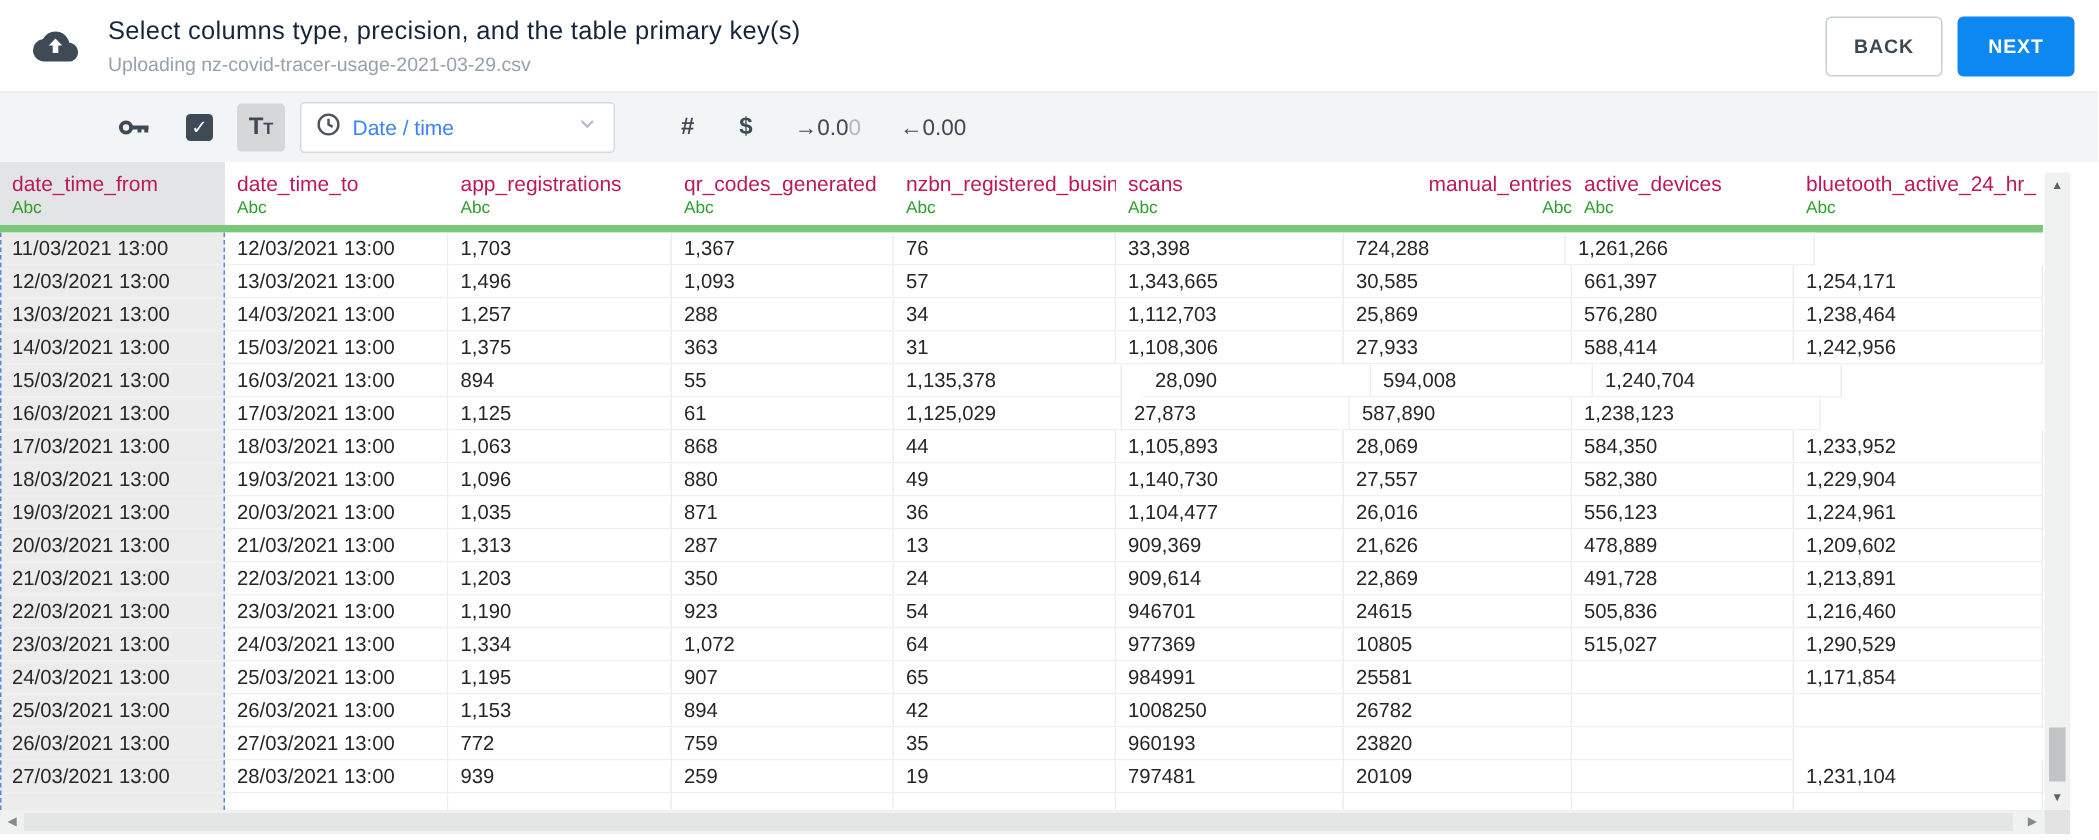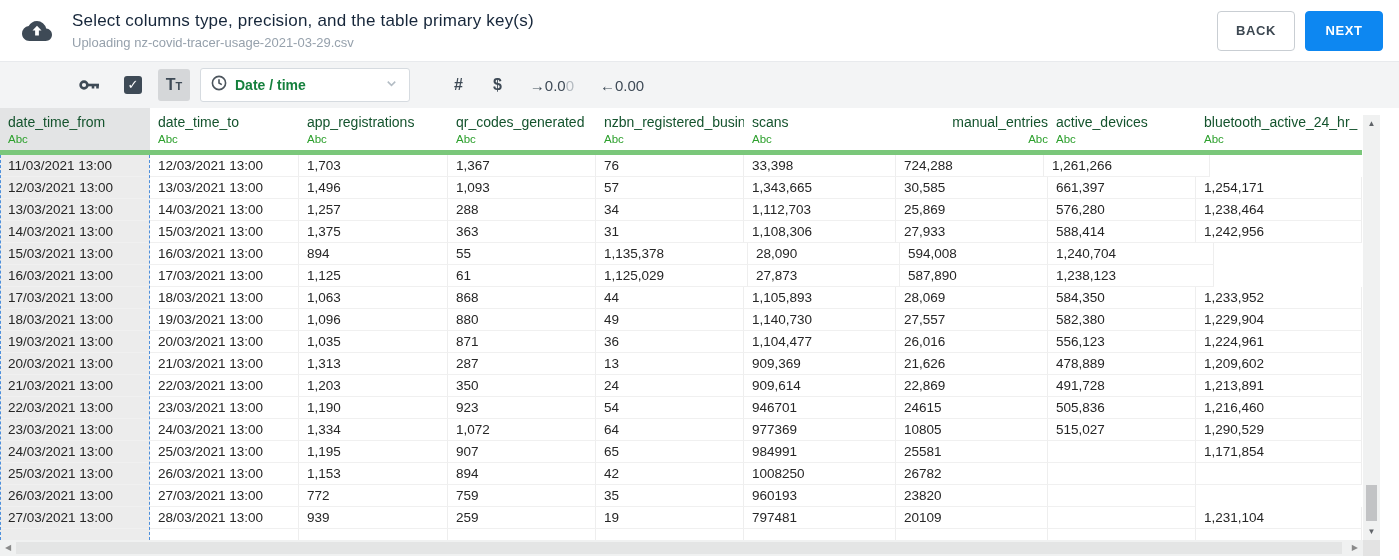--- a/index.html
+++ b/index.html
@@ -42,34 +42,34 @@
     width:32px; height:32px; background:#d5d7d9; border-radius:3px; border:none;
     font-family:"Liberation Sans", sans-serif; font-size:16px; font-weight:bold;
     font-variant:small-caps; color:#3e4a56; margin-right:10px; cursor:pointer;
     line-height:30px; text-align:center;
   }
   .type-dropdown {
     width:210px; height:34px; background:#fff; border:1px solid #d6dbe0;
     border-radius:3px; display:flex; align-items:center; padding:0 10px;
     margin-right:44px; cursor:pointer;
   }
-  .type-dropdown .dd-label { font-size:14px; color:#15803d; margin-left:8px; flex:1;font-weight:bold; }
+  .type-dropdown .dd-label { font-size:14px; color:#3b82f6; margin-left:8px; flex:1; }
   .tool-glyph { font-size:16px; font-weight:bold; color:#3e4a56; cursor:pointer; }
   .glyph-num { margin-right:30px; }
   .glyph-cur { margin-right:28px; }
   .precision { font-size:15px; color:#3e4a56; cursor:pointer; }
   .precision .faded { color:#b4bac0; }
   .prec-inc { margin-right:26px; }
 
   
   .grid { position:absolute; top:108px; left:0; width:1399px; height:452px; background:#fff; }
   .grid-header { display:flex; width:1362px; height:42px; }
   .hcell { padding:6px 0 0 8px; background:#fff; overflow:hidden; white-space:nowrap; cursor:pointer; }
   .hcell.sel { background:#e3e4e5; }
-  .hname { font-size:14px; color:#14532d; }
+  .hname { font-size:14px; color:#be185d; }
   .htype { font-size:11.5px; color:#2da02d; margin-top:3px; }
   .green-divider { width:1362px; height:5px; background:#7ac77a; }
   .grid-body { width:1362px; height:385px; overflow:hidden; }
   .trow { display:flex; width:1362px; height:22px; }
   .tcell {
     height:22px; padding-left:8px; font-size:13.5px; color:#262626;
     line-height:21px; white-space:nowrap; overflow:hidden;
     border-right:1px solid #eeeeee; border-bottom:1px solid #f0f0f0;
     background:#fff; cursor:pointer;
   }
@@ -240,21 +240,21 @@
           <div class="tcell" style="width: 152px;">27,933</div>
           <div class="tcell" style="width: 148px;">588,414</div>
           <div class="tcell" style="width: 166px;">1,242,956</div>
         </div>
         <div class="trow">
           <div class="tcell sel" style="width: 150px;">15/03/2021 13:00</div>
           <div class="tcell" style="width: 149px;">16/03/2021 13:00</div>
           <div class="tcell" style="width: 149px;">894</div>
           <div class="tcell" style="width: 148px;">55</div>
           <div class="tcell" style="width: 152px;">1,135,378</div>
-          <div class="tcell" style="width: 152px;">28,090</div>
+          <div class="tcell" style="width: 152px; margin-left: 14px;">28,090</div>
           <div class="tcell" style="width: 148px;">594,008</div>
           <div class="tcell" style="width: 166px;">1,240,704</div>
         </div>
         <div class="trow">
           <div class="tcell sel" style="width: 150px;">16/03/2021 13:00</div>
           <div class="tcell" style="width: 149px;">17/03/2021 13:00</div>
           <div class="tcell" style="width: 149px;">1,125</div>
           <div class="tcell" style="width: 148px;">61</div>
           <div class="tcell" style="width: 152px;">1,125,029</div>
           <div class="tcell" style="width: 152px;">27,873</div>

